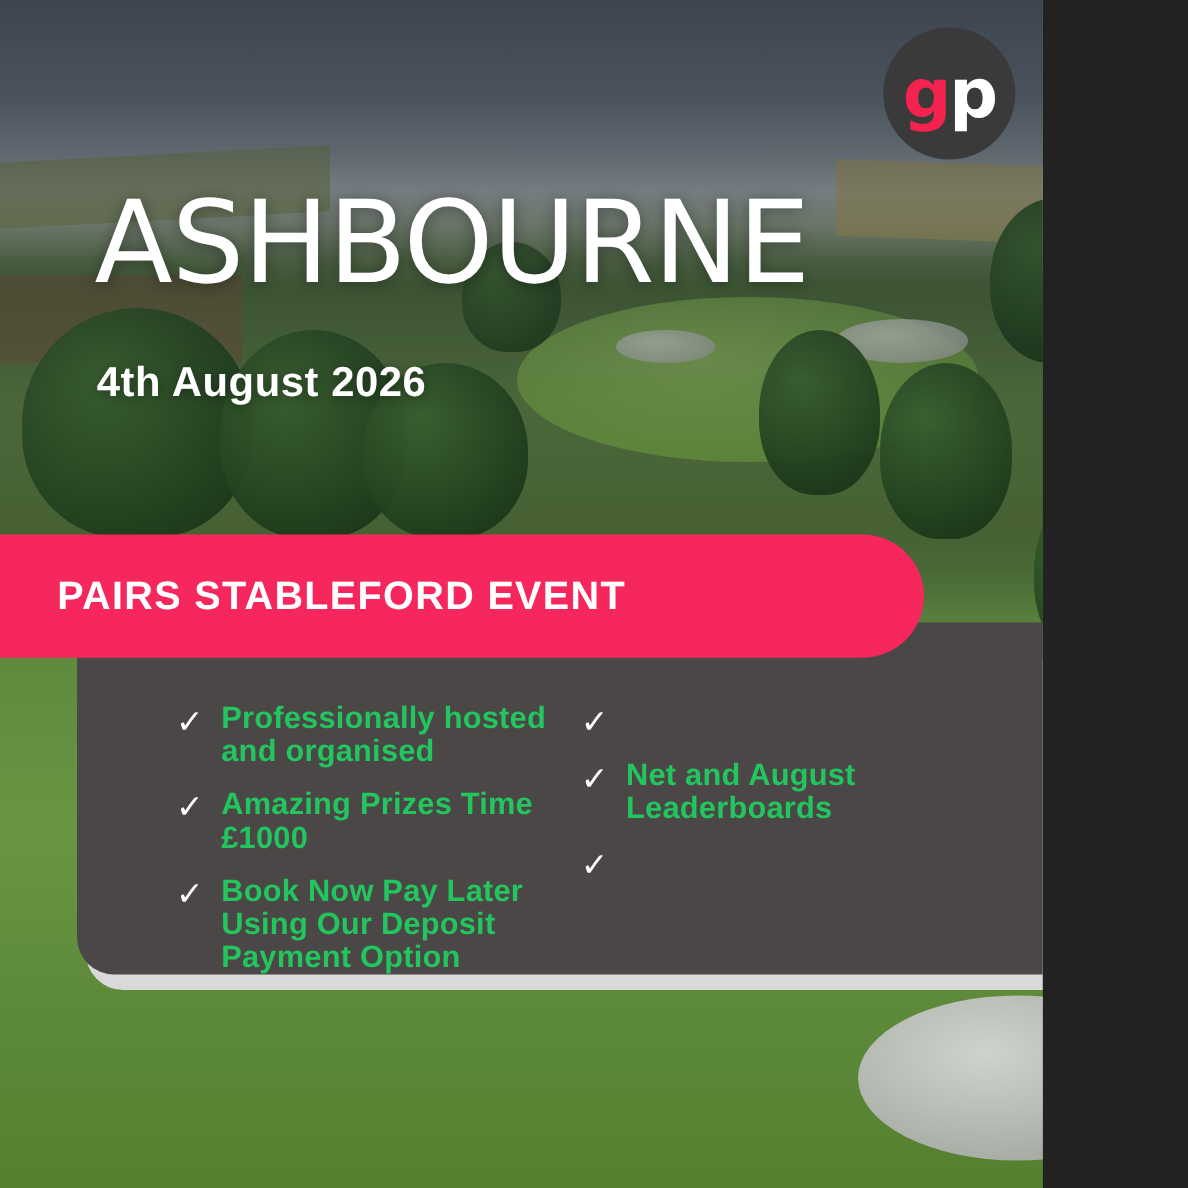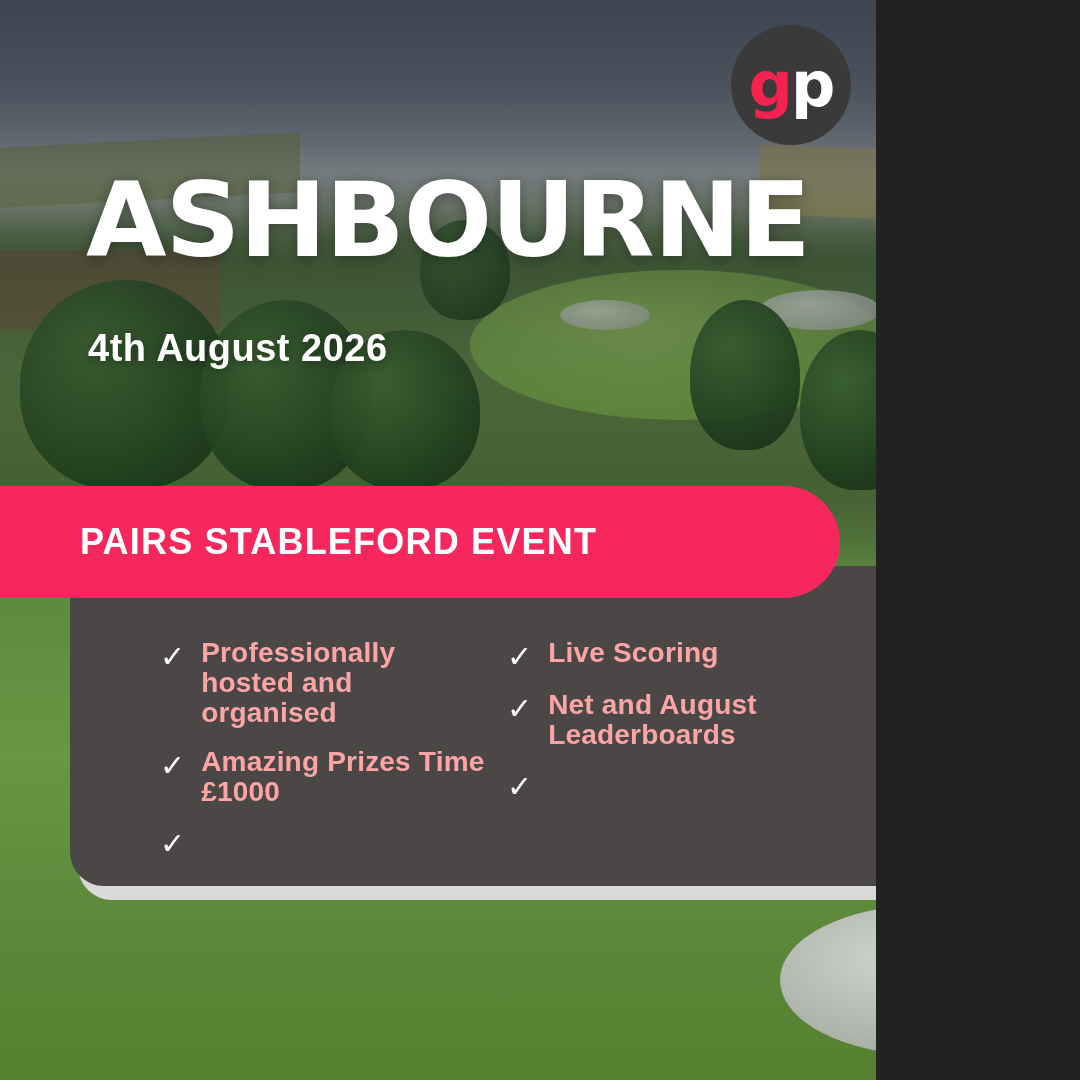--- a/index.html
+++ b/index.html
@@ -2,21 +2,21 @@
 <html><head>
 <meta charset="utf-8">
 <style>
   html, body {
     margin: 0;
     padding: 0;
     background: #222;
   }
   .poster {
     position: relative;
-    width: 876px;
+    width: 948px;
     height: 1080px;
     overflow: hidden;
     font-family: "Liberation Sans", sans-serif;
     background: #4a6b3a;
   }
 
   
   .bg {
     position: absolute;
     inset: 0;
@@ -85,21 +85,21 @@
   .logo-g { color: #f3224f; }
   .logo-p { color: #ffffff; }
 
   
   .title {
     position: absolute;
     left: 86px;
     top: 168px;
     color: #fff;
     font-size: 104px;
-    font-weight: bold;
+    font-weight: normal;
     letter-spacing: -1px;
     line-height: 1;
     text-shadow: 0 2px 14px rgba(0,0,0,.35);
     font-family: "DejaVu Sans", sans-serif;
   }
   .subtitle {
     position: absolute;
     left: 88px;
     top: 327px;
     color: #fff;
@@ -117,21 +117,21 @@
     top: 486px;
     width: 880px;
     height: 112px;
     background: #f5275c;
     border-radius: 0 60px 60px 0;
     display: flex;
     align-items: center;
     z-index: 3;
   }
   .banner-text {
-    margin-left: 120px;
+    margin-left: 92px;
     color: #fff;
     font-size: 36px;
     font-weight: bold;
     letter-spacing: 1.2px;
   }
 
   
   .panel-shadow {
     position: absolute;
     left: 78px;
@@ -168,21 +168,21 @@
     margin-bottom: 18px;
   }
   .check {
     color: #fff;
     font-size: 30px;
     line-height: 1;
     margin-top: 4px;
     flex: 0 0 auto;
   }
   .feature-text {
-    color: #fca5a5;
+    color: #22c55e;
     font-size: 28px;
     font-weight: bold;
     line-height: 1.08;
     letter-spacing: .2px;
   }
 </style>
 </head>
 <body>
 
 <div class="poster">
@@ -227,27 +227,27 @@
         <div class="feature">
           <span class="check">✓</span>
           <span class="feature-text">Professionally hosted and organised</span>
         </div>
         <div class="feature">
           <span class="check">✓</span>
           <span class="feature-text">Amazing Prizes Time £1000</span>
         </div>
         <div class="feature">
           <span class="check">✓</span>
+          <span class="feature-text">Book Now Pay Later Using Our Deposit Payment Option</span>
         </div>
       </div>
 
       <div class="col">
         <div class="feature">
           <span class="check">✓</span>
-          <span class="feature-text">Live Scoring</span>
         </div>
         <div class="feature">
           <span class="check">✓</span>
           <span class="feature-text">Net and August Leaderboards</span>
         </div>
         <div class="feature">
           <span class="check">✓</span>
         </div>
       </div>
 

